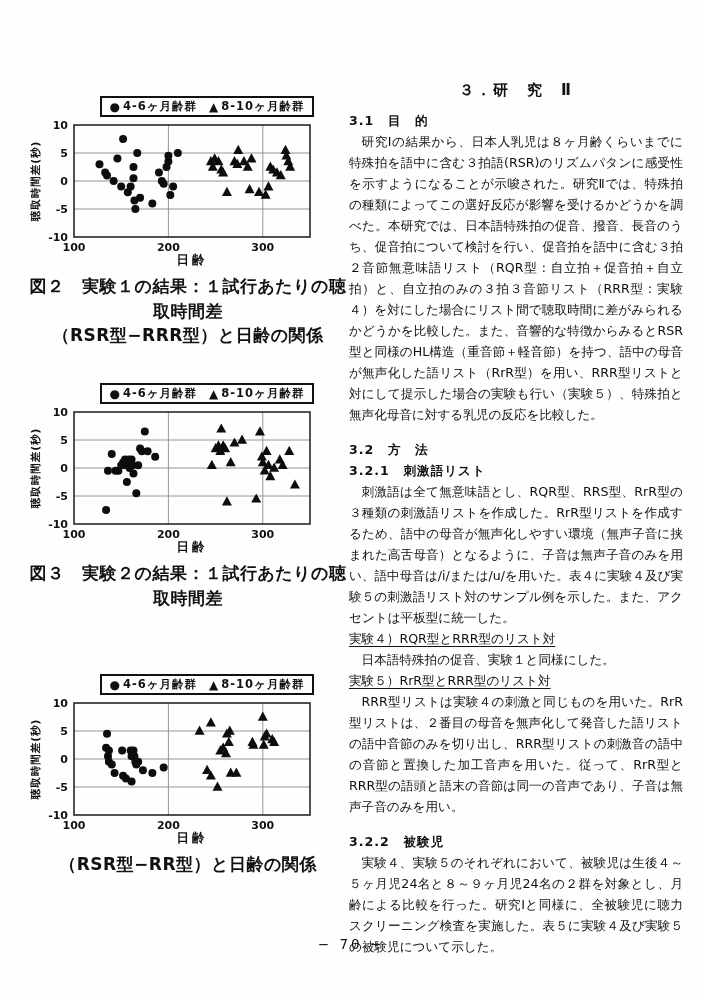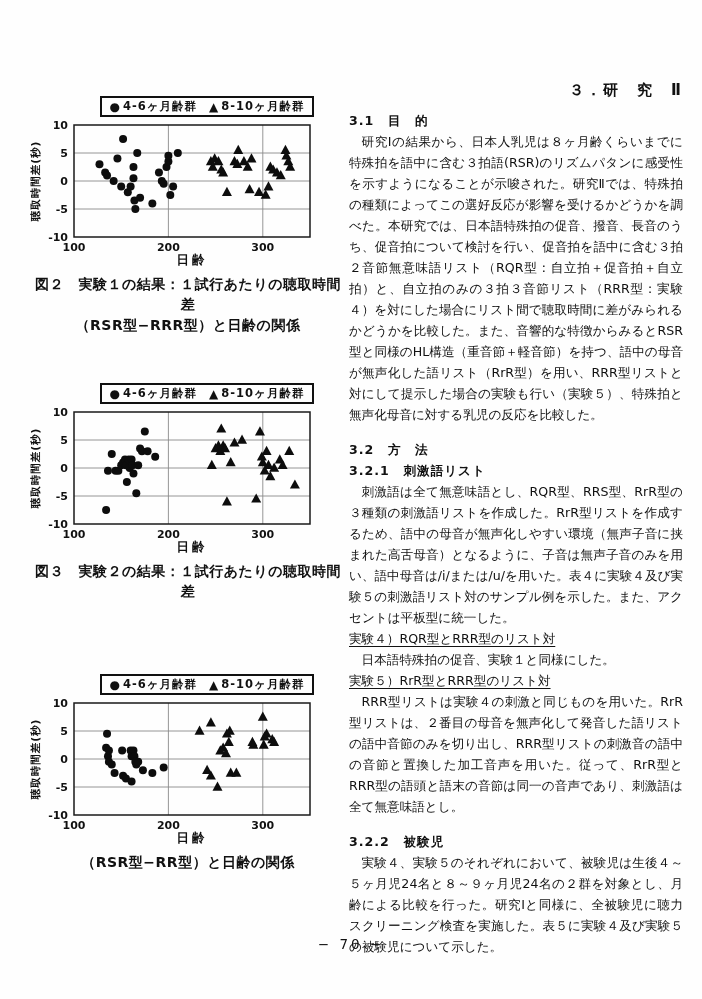--- a/index.html
+++ b/index.html
@@ -19,30 +19,30 @@
     margin:0 auto 2px auto;transform:translateX(19px);
     font-size:11.5px;font-weight:700;letter-spacing:1px;white-space:nowrap;
   }
   .legend-item{display:flex;align-items:center;gap:2px;}
   .legend-item .marker{font-size:12px;line-height:1;}
   svg.chart{display:block;}
   .tick{font:700 11px "DejaVu Sans","Liberation Sans",sans-serif;fill:#111;}
   .axis-label{font:700 12.5px "DejaVu Sans","Liberation Sans",sans-serif;fill:#111;letter-spacing:3px;}
   .axis-label-y{font:700 10.5px "DejaVu Sans","Liberation Sans",sans-serif;fill:#111;letter-spacing:1px;}
   .caption{
-    margin-top:5px;text-align:center;font-size:14px;font-weight:700;
+    margin-top:5px;text-align:center;font-size:17px;font-weight:700;
     line-height:1.45;letter-spacing:.5px;
   }
   
   .article{
     position:absolute;left:349px;top:80px;width:334px;
     font-size:12.6px;line-height:21px;text-align:justify;
   }
   .article-title{
-    text-align:right;font-size:15px;font-weight:700;
+    text-align:center;font-size:15px;font-weight:700;
     letter-spacing:2px;margin-bottom:9px;text-indent:0;
   }
   .h{font-weight:700;letter-spacing:1px;}
   .para{text-indent:1em;}
   .exp{text-decoration:underline;text-underline-offset:3px;}
   .spacer{height:14px;}
   
   .footer{
     position:absolute;left:0;right:0;top:936px;text-align:center;
     font-size:13.5px;font-weight:400;letter-spacing:3px;
@@ -298,20 +298,20 @@
     <div class="article-title">３．研　究　Ⅱ</div>
     <div class="h">3.1　目　的</div>
     <div class="para">研究Ⅰの結果から、日本人乳児は８ヶ月齢くらいまでに特殊拍を語中に含む３拍語(RSR)のリズムパタンに感受性を示すようになることが示唆された。研究Ⅱでは、特殊拍の種類によってこの選好反応が影響を受けるかどうかを調べた。本研究では、日本語特殊拍の促音、撥音、長音のうち、促音拍について検討を行い、促音拍を語中に含む３拍２音節無意味語リスト（RQR型：自立拍＋促音拍＋自立拍）と、自立拍のみの３拍３音節リスト（RRR型：実験４）を対にした場合にリスト間で聴取時間に差がみられるかどうかを比較した。また、音響的な特徴からみるとRSR型と同様のHL構造（重音節＋軽音節）を持つ、語中の母音が無声化した語リスト（RrR型）を用い、RRR型リストと対にして提示した場合の実験も行い（実験５）、特殊拍と無声化母音に対する乳児の反応を比較した。</div>
     <div class="spacer"></div>
     <div class="h">3.2　方　法</div>
     <div class="h">3.2.1　刺激語リスト</div>
     <div class="para">刺激語は全て無意味語とし、RQR型、RRS型、RrR型の３種類の刺激語リストを作成した。RrR型リストを作成するため、語中の母音が無声化しやすい環境（無声子音に挟まれた高舌母音）となるように、子音は無声子音のみを用い、語中母音は/i/または/u/を用いた。表４に実験４及び実験５の刺激語リスト対のサンプル例を示した。また、アクセントは平板型に統一した。</div>
     <div class="exp">実験４）RQR型とRRR型のリスト対</div>
     <div class="para">日本語特殊拍の促音、実験１と同様にした。</div>
     <div class="exp">実験５）RrR型とRRR型のリスト対</div>
-    <div class="para">RRR型リストは実験４の刺激と同じものを用いた。RrR型リストは、２番目の母音を無声化して発音した語リストの語中音節のみを切り出し、RRR型リストの刺激音の語中の音節と置換した加工音声を用いた。従って、RrR型とRRR型の語頭と語末の音節は同一の音声であり、刺激語は全て無意味語とし。</div>
+    <div class="para">RRR型リストは実験４の刺激と同じものを用いた。RrR型リストは、２番目の母音を無声化して発音した語リストの語中音節のみを切り出し、RRR型リストの刺激音の語中の音節と置換した加工音声を用いた。従って、RrR型とRRR型の語頭と語末の音節は同一の音声であり、子音は無声子音のみを用い。</div>
     <div class="spacer"></div>
     <div class="h">3.2.2　被験児</div>
     <div class="para">実験４、実験５のそれぞれにおいて、被験児は生後４～５ヶ月児24名と８～９ヶ月児24名の２群を対象とし、月齢による比較を行った。研究Ⅰと同様に、全被験児に聴力スクリーニング検査を実施した。表５に実験４及び実験５の被験児について示した。</div>
   </section>
 
   <div class="footer">− 70 −</div>
 </div>
 
 </body></html>

